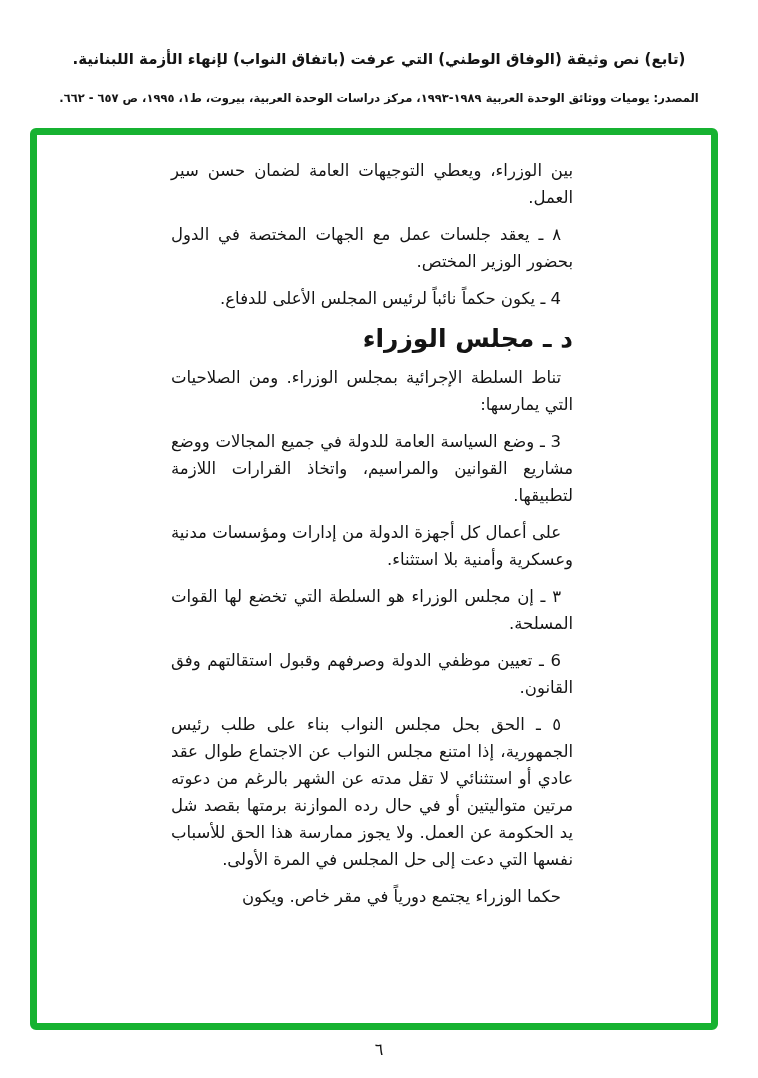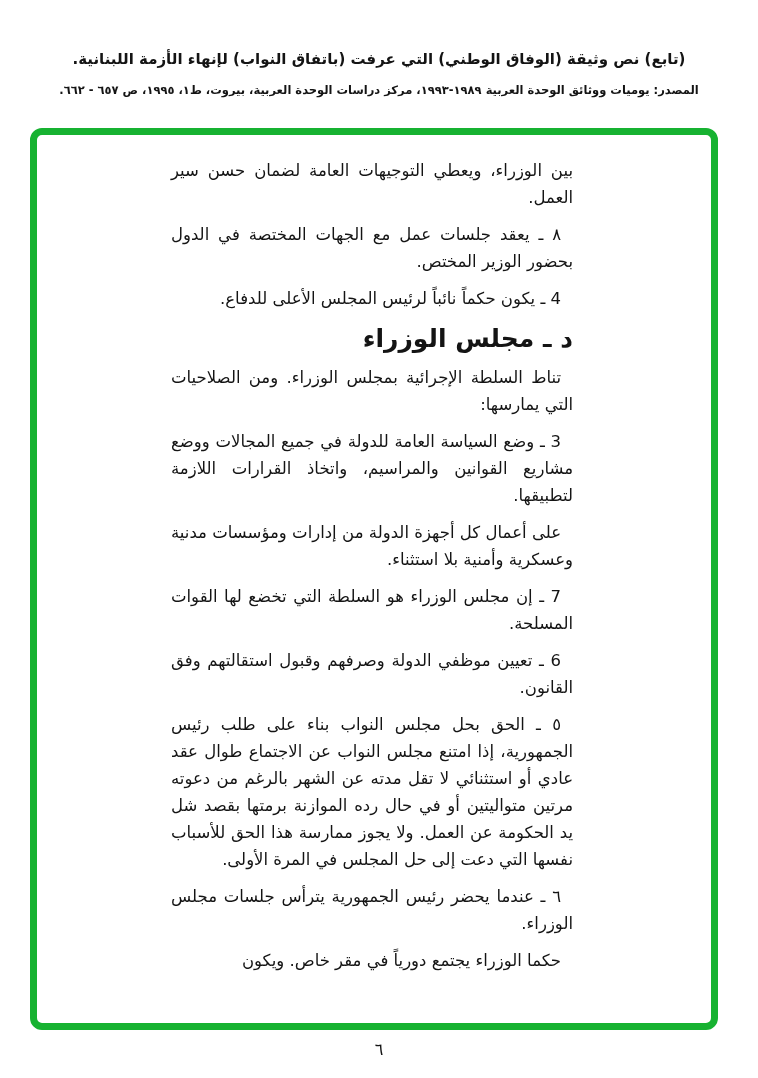--- a/index.html
+++ b/index.html
@@ -23,31 +23,31 @@
   }
   .doc-title {
     font-size: 15px;
     font-weight: bold;
     letter-spacing: 0.2px;
     margin: 0 40px;
   }
   .doc-source {
     font-size: 11.5px;
     font-weight: bold;
-    margin-top: 15px;
+    margin-top: 23px;
     white-space: nowrap;
   }
 
   
   .green-frame {
     position: absolute;
     left: 30px; top: 128px;
     width: 688px; height: 902px;
     border: 7px solid var(--green);
-    border-radius: 12px;
+    border-radius: 6px;
     background: #ffffff;
   }
   .text-column {
     position: absolute;
     top: 22px; right: 138px;
     width: 402px;
     direction: rtl;
     text-align: justify;
     font-size: 16.5px;
     line-height: 27px;
@@ -87,23 +87,22 @@
 
 <section class="green-frame">
   <div class="text-column">
     <p class="flush">بين الوزراء، ويعطي التوجيهات العامة لضمان حسن سير العمل.</p>
     <p>٨ ـ يعقد جلسات عمل مع الجهات المختصة في الدول بحضور الوزير المختص.</p>
     <p>4 ـ يكون حكماً نائباً لرئيس المجلس الأعلى للدفاع.</p>
     <div class="section-heading">د ـ مجلس الوزراء</div>
     <p>تناط السلطة الإجرائية بمجلس الوزراء. ومن الصلاحيات التي يمارسها:</p>
     <p>3 ـ وضع السياسة العامة للدولة في جميع المجالات ووضع مشاريع القوانين والمراسيم، واتخاذ القرارات اللازمة لتطبيقها.</p>
     <p>على أعمال كل أجهزة الدولة من إدارات ومؤسسات مدنية وعسكرية وأمنية بلا استثناء.</p>
-    <p>7 ـ إن مجلس الوزراء هو السلطة التي تخضع لها القوات المسلحة.</p>
+    <p>٣ ـ إن مجلس الوزراء هو السلطة التي تخضع لها القوات المسلحة.</p>
     <p>6 ـ تعيين موظفي الدولة وصرفهم وقبول استقالتهم وفق القانون.</p>
     <p>٥ ـ الحق بحل مجلس النواب بناء على طلب رئيس الجمهورية، إذا امتنع مجلس النواب عن الاجتماع طوال عقد عادي أو استثنائي لا تقل مدته عن الشهر بالرغم من دعوته مرتين متواليتين أو في حال رده الموازنة برمتها بقصد شل يد الحكومة عن العمل. ولا يجوز ممارسة هذا الحق للأسباب نفسها التي دعت إلى حل المجلس في المرة الأولى.</p>
-    <p>٦ ـ عندما يحضر رئيس الجمهورية يترأس جلسات مجلس الوزراء.</p>
     <p>حكما الوزراء يجتمع دورياً في مقر خاص. ويكون</p>
   </div>
 </section>
 
 <footer class="page-footer">
   <span class="page-number">٦</span>
 </footer>
 
 </body></html>

